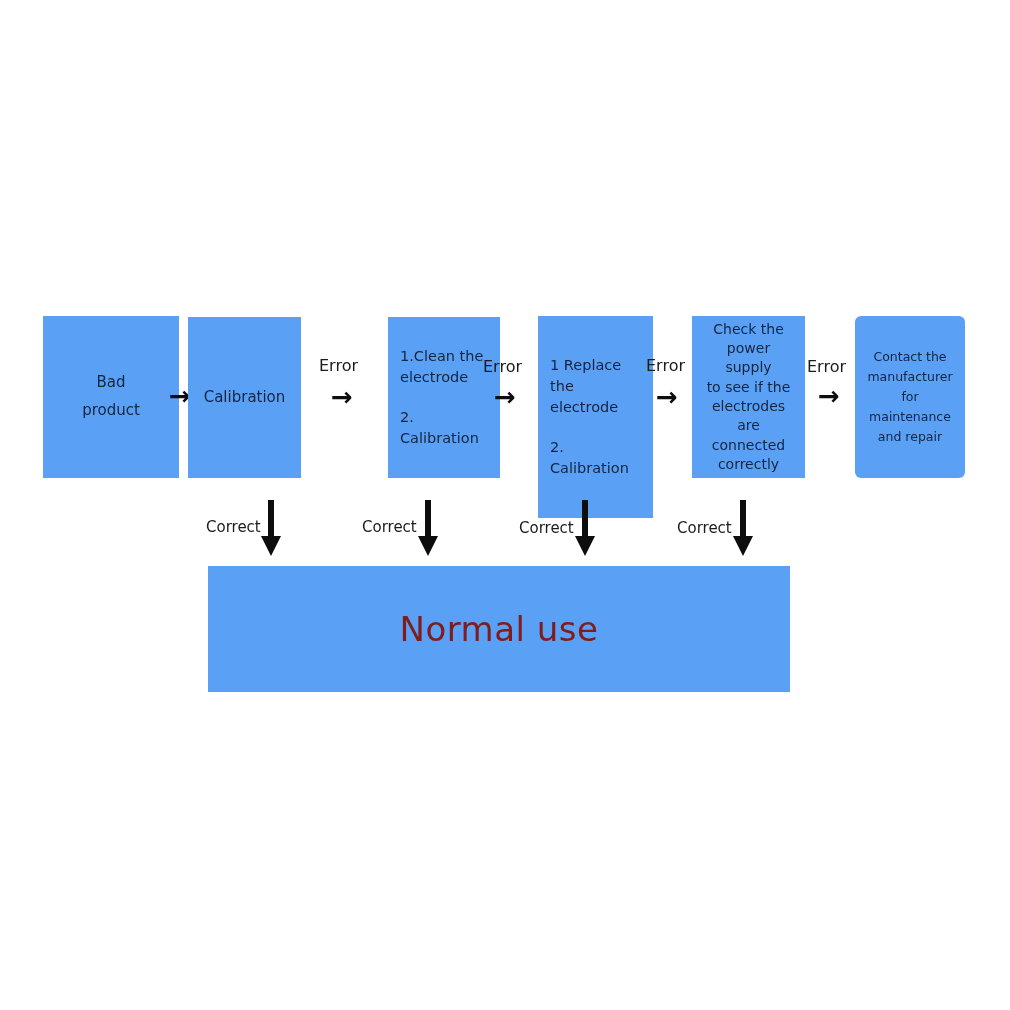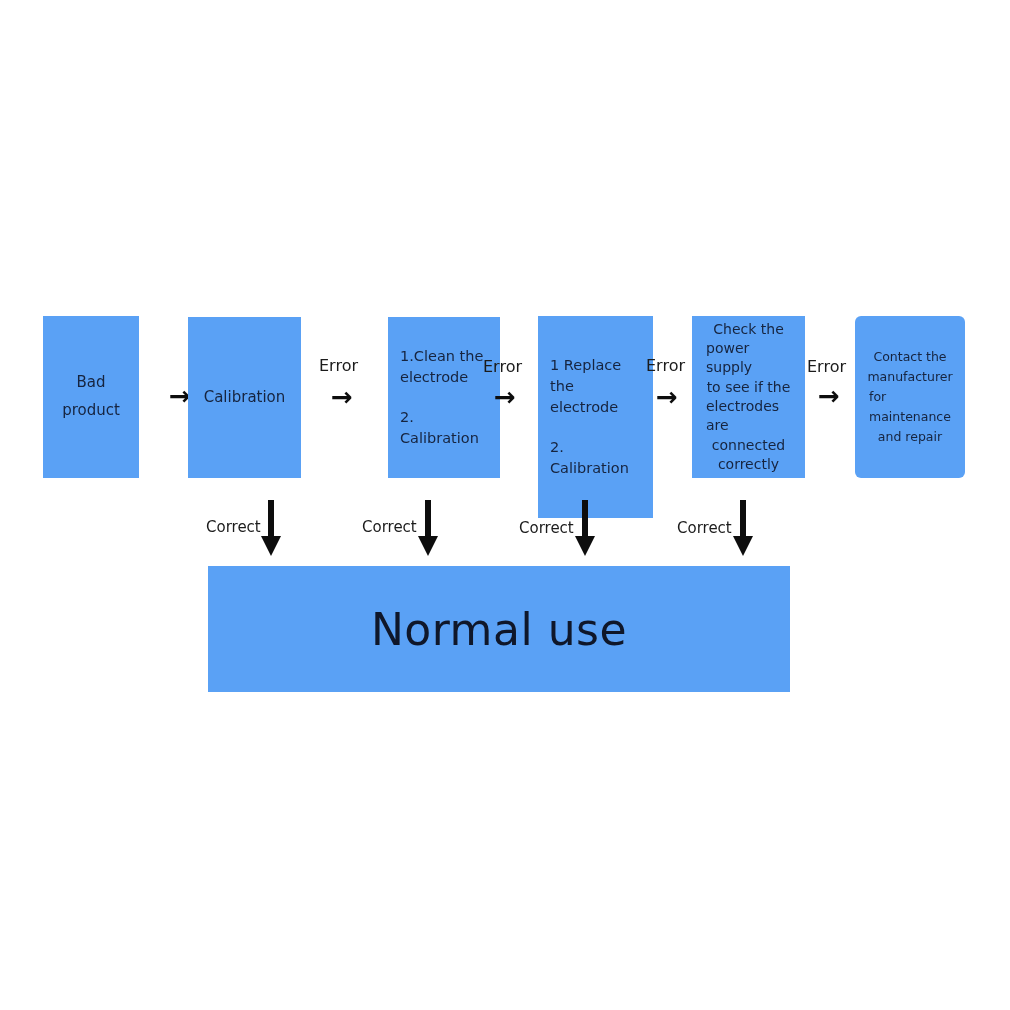--- a/index.html
+++ b/index.html
@@ -35,29 +35,30 @@
   .node .line {
     display: block;
   }
   .node.align-left {
     align-items: flex-start;
     text-align: left;
     padding: 0 12px;
   }
   .node.align-center {
     align-items: center;
+    text-align: center;
     padding: 0 14px;
   }
   .node.pad-spaced .gap {
     height: 18px;
   }
 
   
   #node-bad-product {
-    left: 43px;  top: 316px;  width: 96px;  height: 162px;
+    left: 43px;  top: 316px;  width: 136px;  height: 162px;
     font-size: 15px;
   }
   #node-bad-product .line { padding: 3px 0; }
 
   
   #node-calibration {
     left: 188px; top: 317px;  width: 113px;  height: 161px;
     font-size: 15px;
   }
 
@@ -86,25 +87,25 @@
     font-size: 12.5px;
     line-height: 1.6;
     border-radius: 6px;
   }
 
   
   #node-normal-use {
     position: absolute;
     left: 208px; top: 566px;  width: 582px;  height: 126px;
     background: #5aa1f5;
-    color: #0f172a;
+    color: #7f1d1d;
     display: flex;
     align-items: center;
     justify-content: center;
-    font-size: 44px;
+    font-size: 34px;
     letter-spacing: 0.5px;
   }
 
   
   .h-arrow {
     position: absolute;
     color: #0d0d0d;
     font-size: 26px;
     font-weight: 700;
     line-height: 1;

